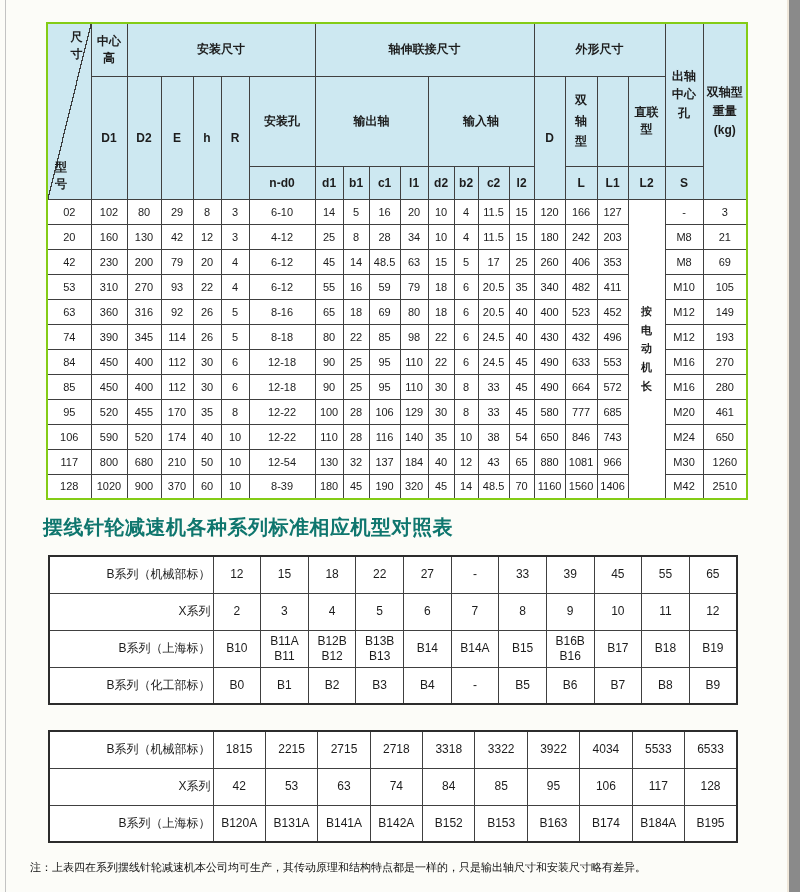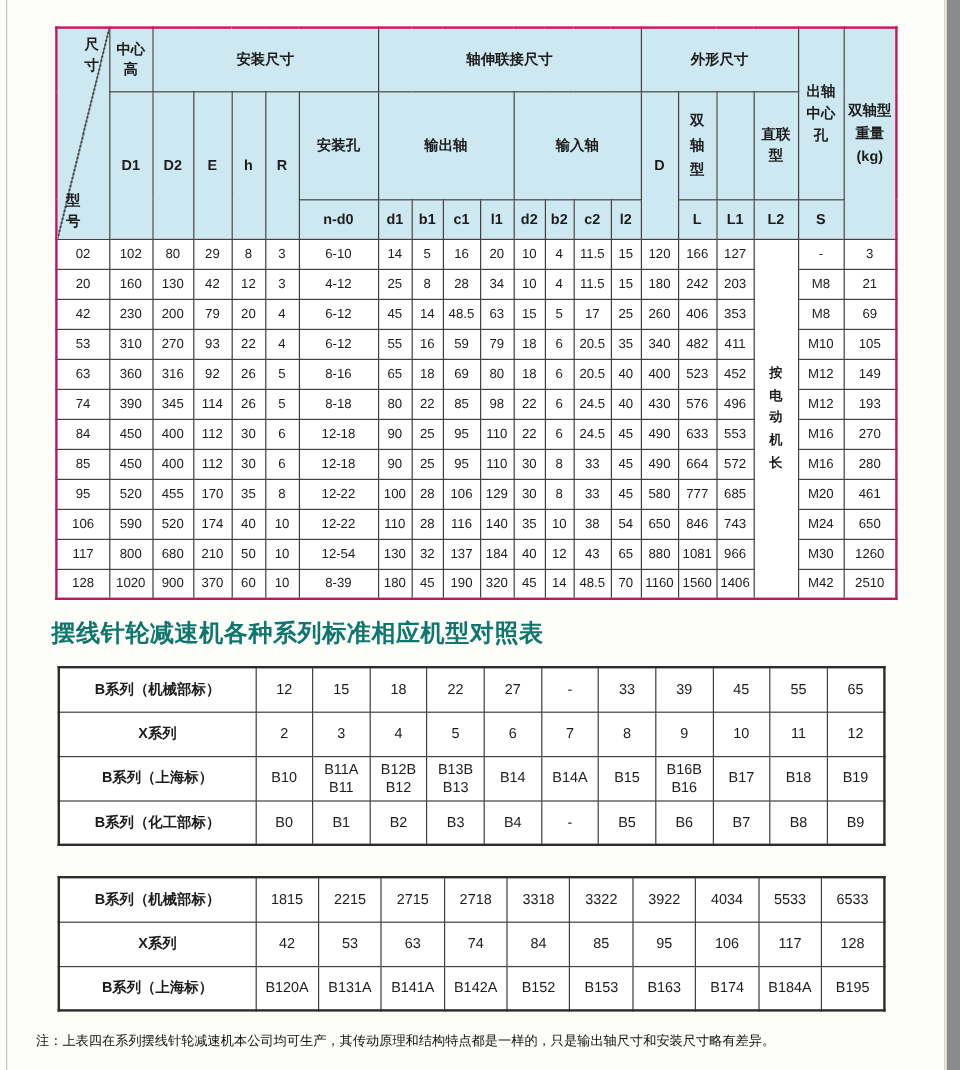--- a/index.html
+++ b/index.html
@@ -11,21 +11,21 @@
     color:#1c1c1c;
     overflow:hidden;
   }
   .left-edge-line { position:absolute; left:5px; top:0; width:1px; height:892px; background:#c3c3c3; }
   .right-strip { position:absolute; right:0; top:0; width:13px; height:892px; background:#8a8a8a; border-left:2px solid #efe7da; }
 
   
   table { border-collapse:collapse; table-layout:fixed; }
   td { border:1px solid #404040; text-align:center; vertical-align:middle; overflow:hidden; }
 
-  .spec-table { position:absolute; left:46px; top:22px; width:700px; border:2px solid #be185d; }
+  .spec-table { position:absolute; left:46px; top:22px; width:700px; border:2px solid #84cc16; }
   .spec-table td { font-size:11px; background:#ffffff; padding:0 1px; }
   .spec-table thead td { background:var(--header-bg,#cde8f1); font-size:12px; font-weight:bold; }
   .spec-table .hr1 td { height:53px; }
   .spec-table .hr2 td { height:90px; }
   .spec-table .hr3 td { height:33px; font-weight:bold; }
   .spec-table tbody td { height:25px; }
 
   .preline { white-space:pre-line; line-height:1.55; }
   .vspan { display:inline-block; width:1.18em; word-break:break-all; line-height:1.45; text-align:center; }
 
@@ -42,21 +42,21 @@
 
   .vcell .vspan { line-height:1.7; font-weight:bold; font-size:12px; }
 
   
   .section-title { position:absolute; left:43px; top:514px; font-size:20px; font-weight:bold; color:#0f766e; letter-spacing:0.5px; }
   .footnote { position:absolute; left:30px; top:860px; font-size:11px; font-weight:normal; color:#111; }
 
   
   .ctable { position:absolute; left:48px; width:690px; border:2px solid #2c2c2c; background:#fff; }
   .ctable td { font-size:12px; background:#ffffff; white-space:pre-line; line-height:1.25; height:37px; padding:0 2px; }
-  .ctable .rowlabel { font-weight:bold; }
+  .ctable .rowlabel { font-weight:normal;text-align:right; }
   .ctable-1 { top:555px; }
   .ctable-2 { top:730px; }
 </style>
 </head>
 <body>
 
 <div class="left-edge-line"></div>
 <div class="right-strip"></div>
 
 <table class="spec-table">
@@ -251,21 +251,21 @@
         <td>8-18</td>
         <td>80</td>
         <td>22</td>
         <td>85</td>
         <td>98</td>
         <td>22</td>
         <td>6</td>
         <td>24.5</td>
         <td>40</td>
         <td>430</td>
-        <td>576</td>
+        <td>432</td>
         <td>496</td>
         <td>M12</td>
         <td>193</td>
       </tr>
       <tr>
         <td>84</td>
         <td>450</td>
         <td>400</td>
         <td>112</td>
         <td>30</td>

